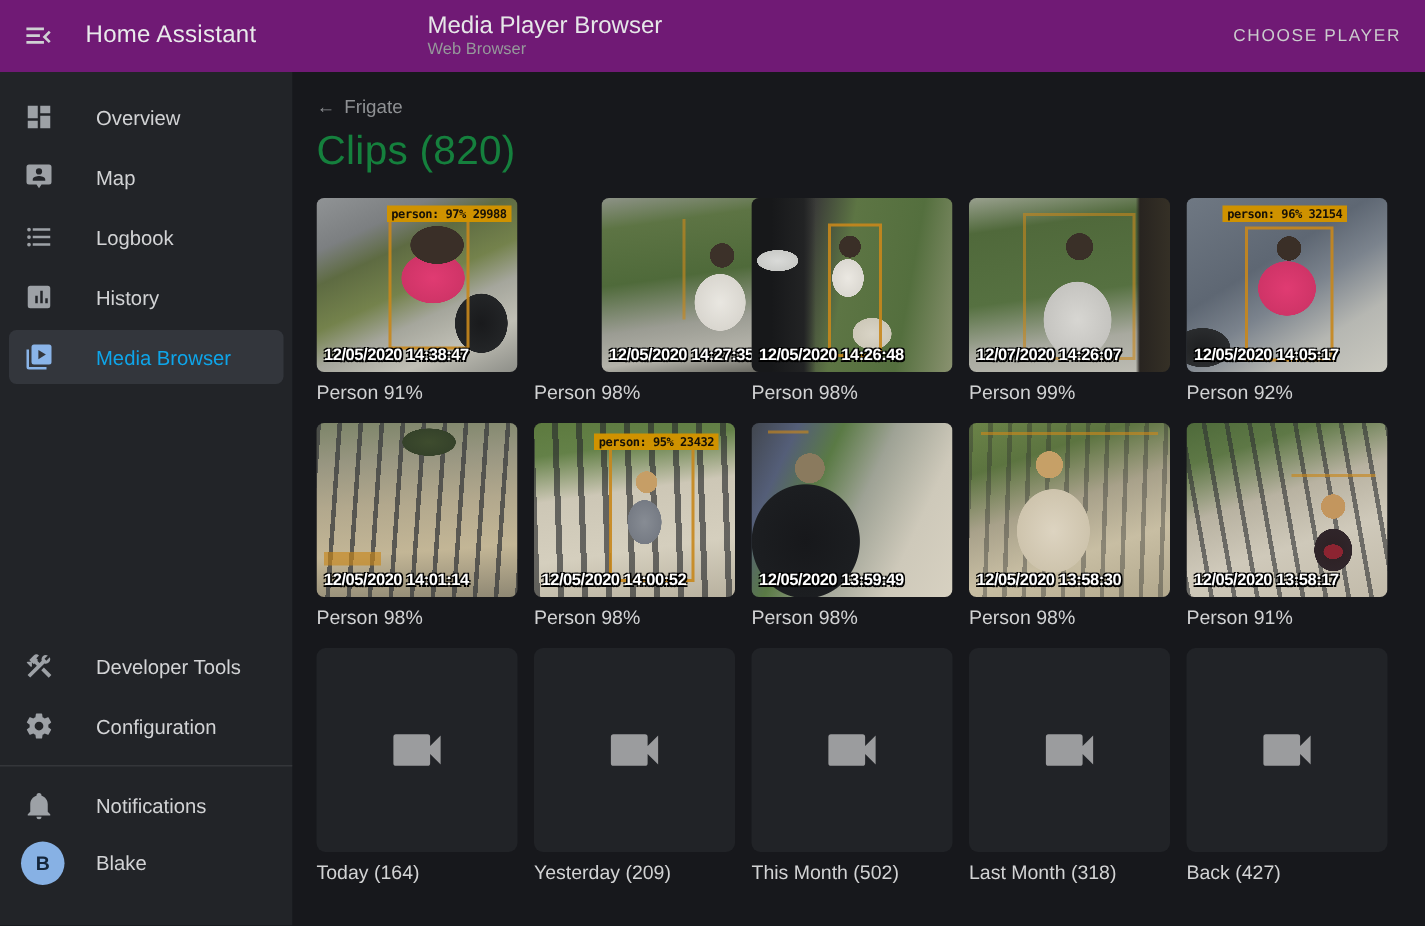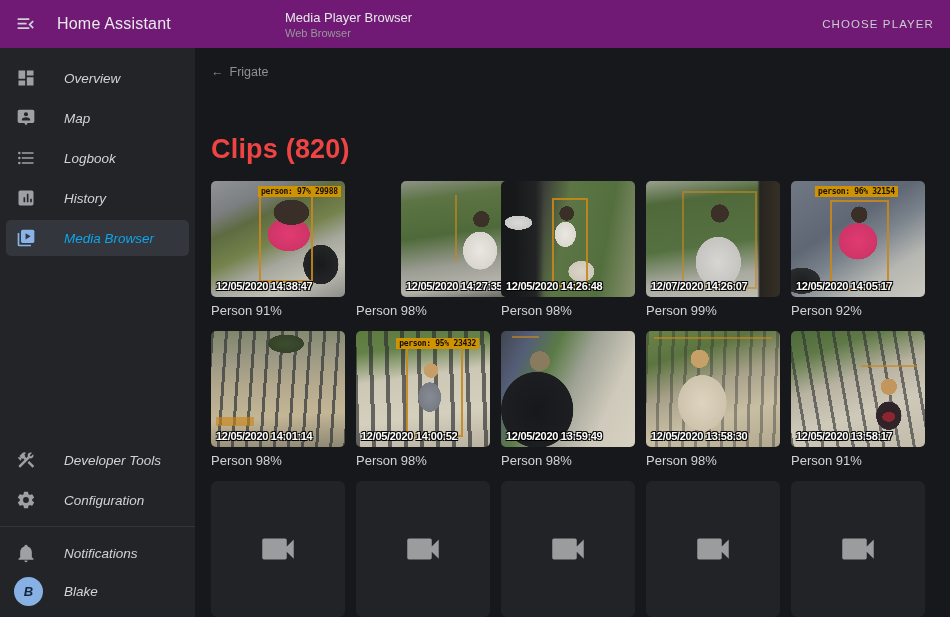--- a/index.html
+++ b/index.html
@@ -15,67 +15,66 @@
   .topbar {
     height: 48px; flex: 0 0 48px;
     background: #701a75;
     display: flex; align-items: center;
   }
   .topbar-left { width: 195px; flex: 0 0 195px; display: flex; align-items: center; }
   .menu-btn { width: 24px; height: 24px; margin-left: 14px; cursor: pointer; color: #cfd1d3; }
   .app-title { margin-left: 19px; font-size: 16px; color: #e9eaeb; letter-spacing: .2px; }
   .topbar-main { flex: 1; display: flex; align-items: center; }
   .media-title-block { margin-left: 90px; }
-  .media-title { font-size: 13px; color: #e6e7e8; line-height: 18px; }
+  .media-title { font-size: 16px; color: #e6e7e8; line-height: 18px; }
   .media-subtitle { font-size: 11px; color: #96989b; line-height: 13px; }
   .choose-player {
     margin-left: auto; margin-right: 16px;
     font-size: 11.5px; font-weight: normal; letter-spacing: 1.1px;
     color: #cbcccd; cursor: pointer; background: none; border: none;
     font-family: inherit;
   }
 
   
   .page { flex: 1; display: flex; min-height: 0; }
 
   
   .sidebar {
     width: 195px; flex: 0 0 195px;
     background: #222428;
     display: flex; flex-direction: column;
     padding-top: 10px;
-    font-style: italic;
   }
   .nav-item {
     height: 36px; display: flex; align-items: center;
     margin: 2px 6px; border-radius: 5px;
     cursor: pointer; color: #d2d3d5; font-size: 13.5px;
   }
   .nav-item .nav-icon { width: 20px; height: 20px; margin-left: 10px; color: #9da1a6; flex: 0 0 20px; }
   .nav-item .nav-label { margin-left: 28px; white-space: nowrap; }
   .nav-item.active { background: #33363c; color: #0ea5e9; }
   .nav-item.active .nav-icon { color: #8ab4e8; }
   .sidebar-spacer { flex: 1; }
   .sidebar-divider { height: 1px; background: #34363a; margin: 6px 0; }
   .avatar {
     width: 29px; height: 29px; border-radius: 50%;
     background: #87b1e4; color: #14253a;
     display: flex; align-items: center; justify-content: center;
     font-size: 13px; font-weight: bold; margin-left: 8px; flex: 0 0 29px;
   }
   .nav-item.profile .nav-label { margin-left: 21px; }
-  .sidebar-bottom { padding-bottom: 6px; }
+  .sidebar-bottom { padding-bottom: 22px; }
 
   
   .content { flex: 1; padding: 14px 16px 0 16px; overflow: hidden; background: #17181c; }
   .breadcrumb {
     font-size: 12.5px; color: #8f9194; cursor: pointer;
     display: inline-flex; align-items: center; gap: 6px; margin-bottom: 7px;
   }
-  .page-title { font-size: 27px; font-weight: bold; color: #ef4444; margin-bottom: 16px; letter-spacing: .2px; margin-top: 48px; }
+  .page-title { font-size: 27px; font-weight: normal; color: #15803d; margin-bottom: 16px; letter-spacing: .2px; }
 
   .grid {
     display: grid;
     grid-template-columns: repeat(5, 134px);
     column-gap: 11px; row-gap: 0;
   }
   .card { width: 134px; margin-bottom: 13px; cursor: pointer; }
   .thumb {
     position: relative; width: 134px; height: 116px;
     border-radius: 5px; overflow: hidden;

